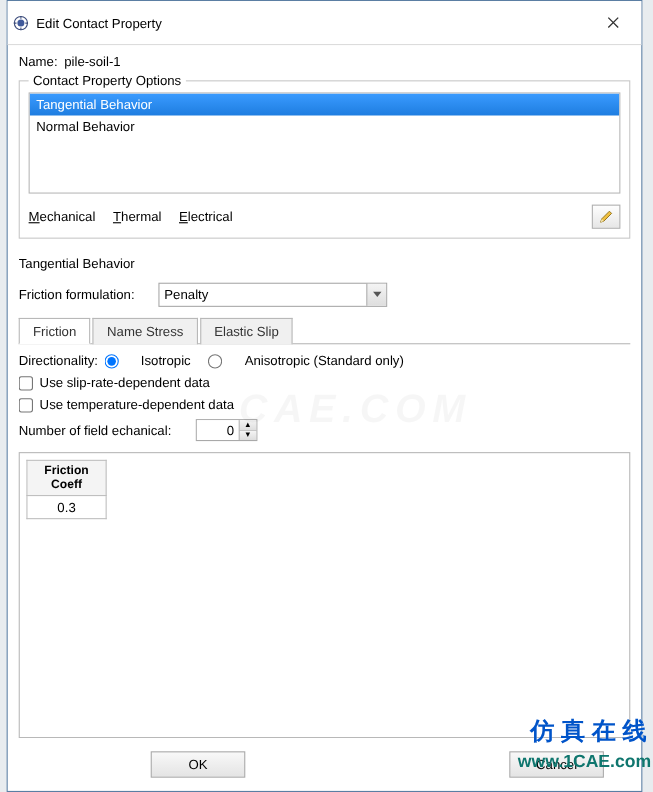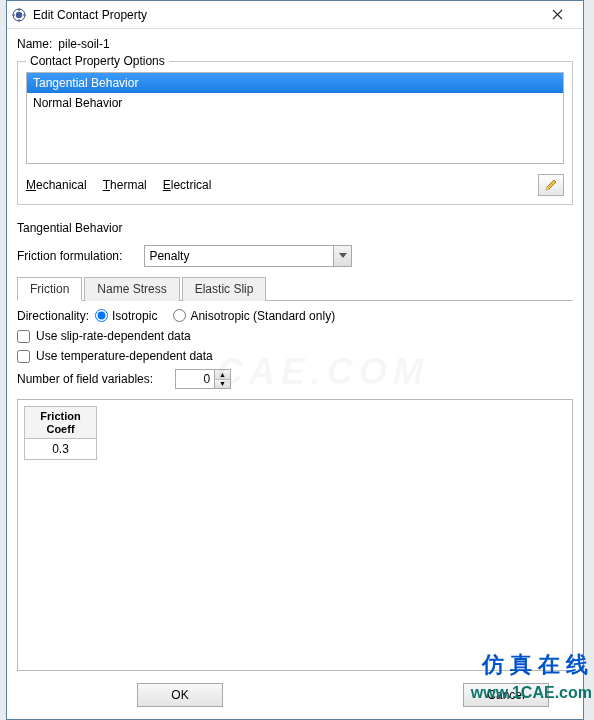--- a/index.html
+++ b/index.html
@@ -18,21 +18,21 @@
     left: 6px;
     top: 0;
     width: 578px;
     height: 720px;
     background: #ffffff;
     border: 1px solid #5b7ea3;
     display: flex;
     flex-direction: column;
   }
   .titlebar {
-    height: 28px;
+    height: 40px;
     background: #ffffff;
     border-bottom: 1px solid #dcdcdc;
     display: flex;
     align-items: center;
     padding: 0 4px;
     justify-content: space-between;
   }
   .titlebar .app-icon {
     width: 16px; height:16px; margin-right:6px;
     display:flex;align-items:center;justify-content:center;
@@ -138,21 +138,21 @@
     margin-bottom:-1px;
     cursor:default;
     color:#333;
   }
   .tab.active {
     background:#fff;
     border-bottom:1px solid #fff;
   }
 
   .radio-row, .check-row { display:flex;align-items:center;gap:6px;margin-bottom:6px; }
-  .radio-row .grp { display:flex;align-items:flex-start;gap:4px;margin-right:10px; }
+  .radio-row .grp { display:flex;align-items:center;gap:20px;margin-right:10px; }
   input[type=radio], input[type=checkbox]{ margin:0; width:13px;height:13px; }
 
   .spin {
     display:inline-flex;align-items:stretch;border:1px solid #a9a9a9;height:20px;
   }
   .spin input{ border:none;width:38px;text-align:right;padding:0 4px;font-size:12px;outline:none; }
   .spin .btns{ width:16px;display:flex;flex-direction:column;border-left:1px solid #a9a9a9; }
   .spin .btns div{ flex:1;background:linear-gradient(#f4f4f4,#dedede);display:flex;align-items:center;justify-content:center;font-size:7px;cursor:pointer;border-bottom:1px solid #c0c0c0; }
   .spin .btns div:last-child{border-bottom:none;}
 
@@ -314,21 +314,21 @@
     <div class="check-row">
       <input type="checkbox" style="">
       <span>Use slip-rate-dependent data</span>
     </div>
     <div class="check-row">
       <input type="checkbox" style="">
       <span>Use temperature-dependent data</span>
     </div>
 
     <div class="form-row">
-      <span>Number of field variables:</span>
+      <span>Number of field echanical:</span>
       <div class="spin">
         <input value="0" style="">
         <div class="btns">
           <div>▲</div>
           <div>▼</div>
         </div>
       </div>
     </div>
 
     <div class="data-area">

